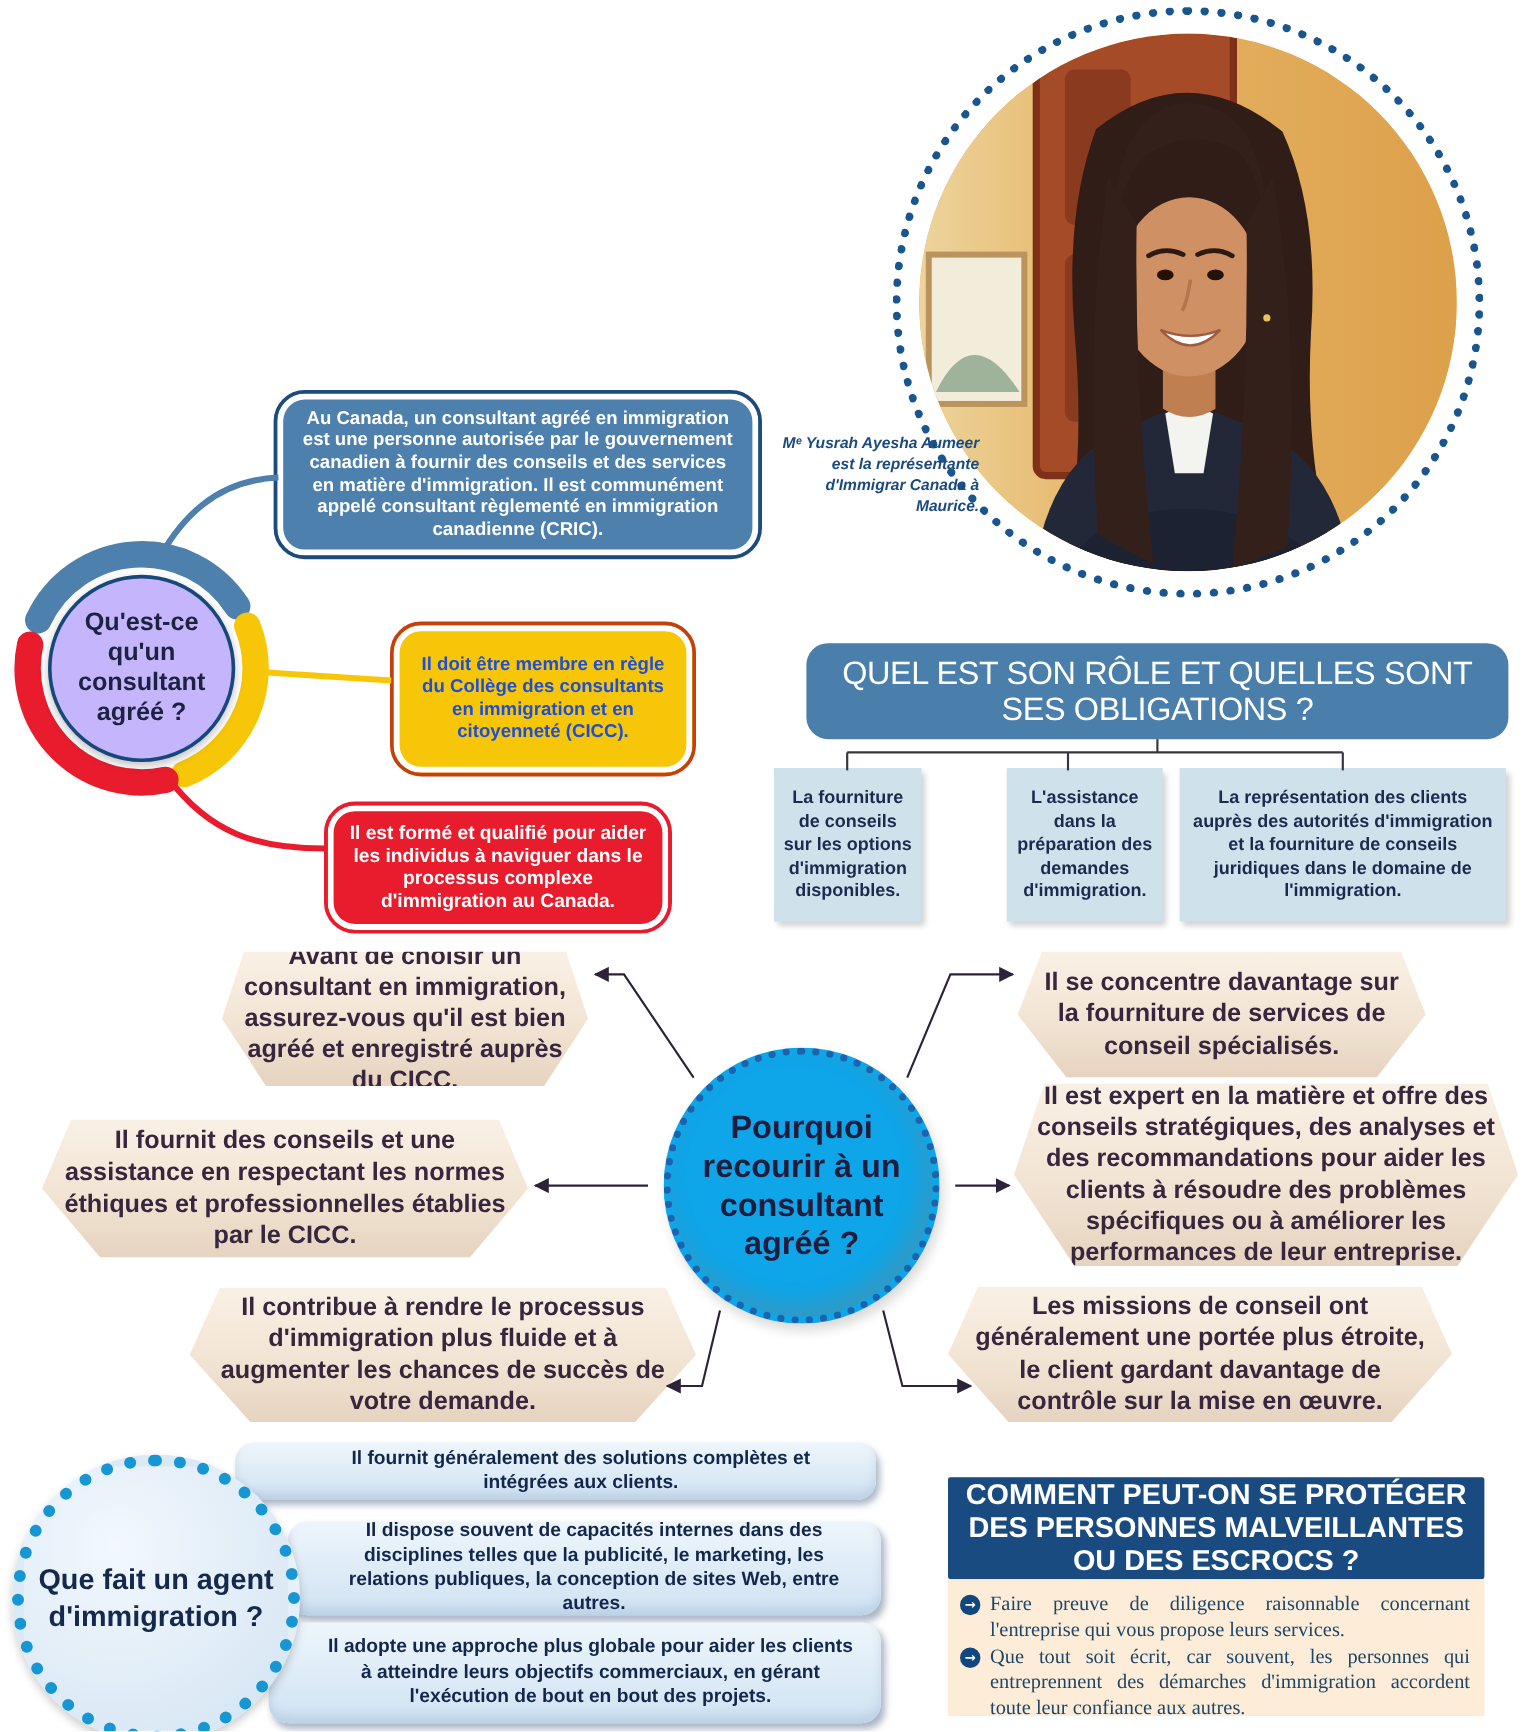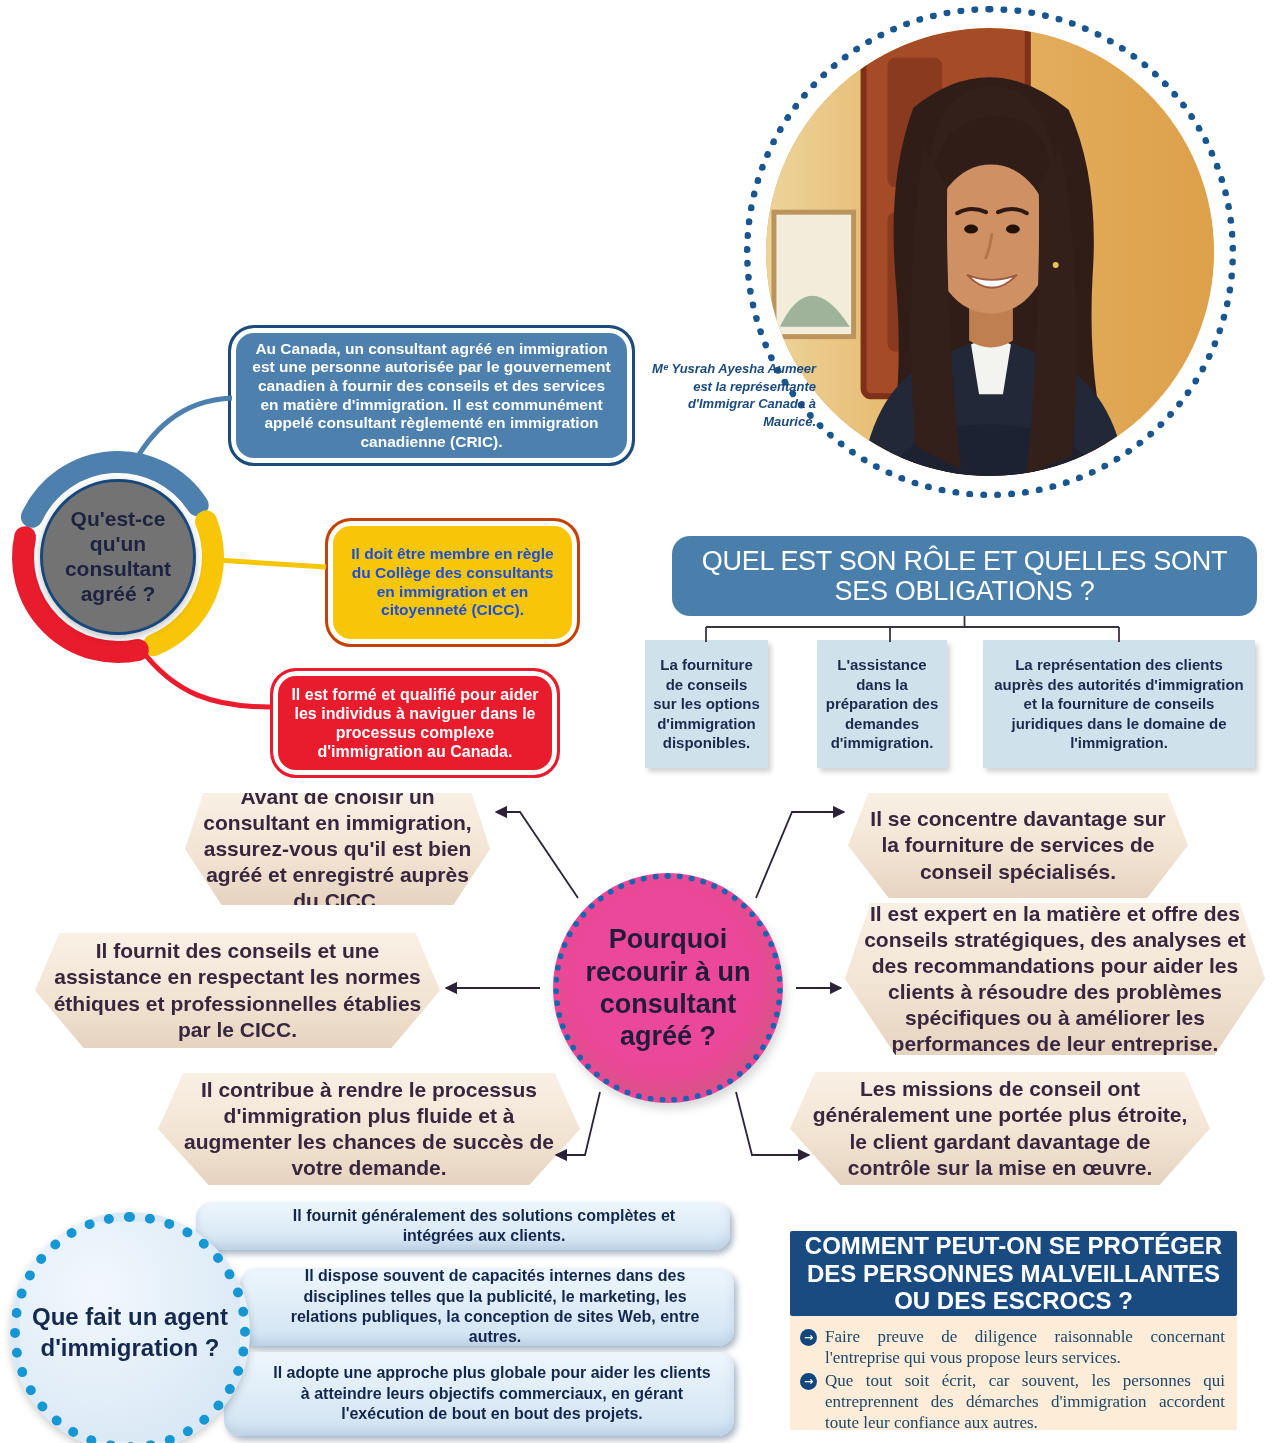--- a/index.html
+++ b/index.html
@@ -7,46 +7,46 @@
           font-family:"Liberation Sans",sans-serif;}
   .abs{position:absolute;box-sizing:border-box;}
 
   
   .photo-ring{left:744px;top:6px;width:492px;height:492px;border:7px dotted #19558f;border-radius:50%;}
   .photo-circle{left:766px;top:28px;width:448px;height:448px;border-radius:50%;overflow:hidden;background:#e5b465;}
   .photo-caption{left:646px;top:360px;width:170px;text-align:right;font-style:italic;font-weight:700;
                  color:#1b4b7e;font-size:13px;line-height:1.35;}
 
   
-  .q-circle{left:40px;top:479px;width:156px;height:156px;border-radius:50%;background:#737373;
+  .q-circle{left:40px;top:479px;width:156px;height:156px;border-radius:50%;background:#c4b5fd;
             border:3px solid #17487b;display:flex;align-items:center;justify-content:center;text-align:center;
             font-weight:800;font-size:21px;color:#1d2240;line-height:1.18;z-index:3;
             box-shadow:0 3px 8px rgba(0,0,0,.25);padding:8px;}
   .q-box{border-radius:26px;display:flex;align-items:center;justify-content:center;text-align:center;
          font-weight:700;padding:10px 16px;line-height:1.2;z-index:2;}
   .q-blue{left:228px;top:325px;width:407px;height:141px;background:#4d80ad;border:3px solid #1c4b7c;
           box-shadow:inset 0 0 0 5px #fff;color:#fff;font-size:15.5px;}
   .q-yellow{left:325px;top:518px;width:255px;height:129px;background:#f7c608;border:3px solid #c2410c;
           box-shadow:inset 0 0 0 5px #fff;color:#1d4ed8;font-size:15.5px;}
   .q-red{left:270px;top:652px;width:290px;height:110px;background:#e81c2d;border:3px solid #e81c2d;
           box-shadow:inset 0 0 0 5px #fff;color:#fff;font-size:16px;margin-top:16px;}
 
   
   .role-header{left:672px;top:536px;width:585px;height:80px;background:#4a7fab;border-radius:18px;
                color:#fff;font-weight:400;font-size:27px;line-height:1.12;text-align:center;
                display:flex;align-items:center;justify-content:center;padding:4px 10px;letter-spacing:-.3px;}
   .role-box{top:640px;height:128px;background:#cfe2ec;color:#1c2a4e;font-weight:700;font-size:15px;
             line-height:1.3;text-align:center;display:flex;align-items:center;justify-content:center;
             padding:8px 7px;box-shadow:3px 4px 5px rgba(0,0,0,.18);z-index:2;}
   .role-box1{left:645px;width:123px;}
-  .role-box2{left:817px;width:130px;}
+  .role-box2{left:839px;width:130px;}
   .role-box3{left:983px;width:272px;}
 
   
-  .why-circle{left:553px;top:873px;width:230px;height:230px;border-radius:50%;background:#ec4899;
+  .why-circle{left:553px;top:873px;width:230px;height:230px;border-radius:50%;background:#0ea5e9;
               border:6px dotted #1c63ae;display:flex;align-items:center;justify-content:center;text-align:center;
               font-weight:800;font-size:27px;color:#221c3c;line-height:1.2;z-index:3;padding:12px;
               box-shadow:inset -6px -10px 18px rgba(160,120,80,.25),3px 6px 10px rgba(0,0,0,.15);}
   .callout{background:linear-gradient(180deg,#f9f0e5 0%,#f2e4d3 55%,#e6d3c0 100%);
            clip-path:polygon(6% 0,94% 0,100% 50%,88% 100%,12% 100%,0 50%);
            display:flex;align-items:center;justify-content:center;text-align:center;
            font-weight:700;color:#37263e;font-size:21px;line-height:1.24;padding:4px 16px;
            filter:drop-shadow(0 5px 4px rgba(90,60,40,.35));z-index:2;}
   .c1{left:185px;top:793px;width:305px;height:112px;}
   .c2{left:35px;top:933px;width:405px;height:115px;}

